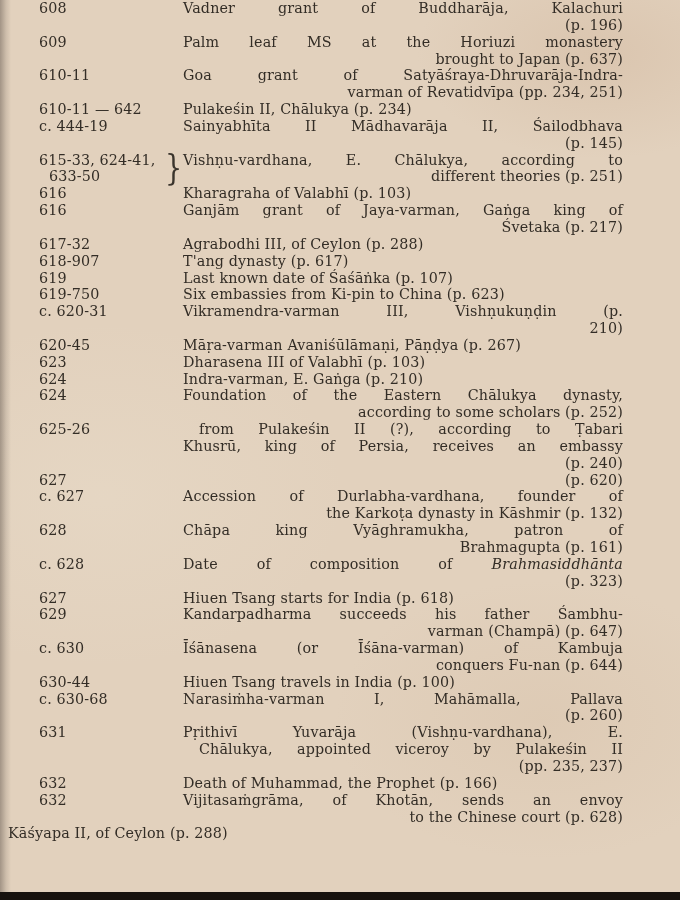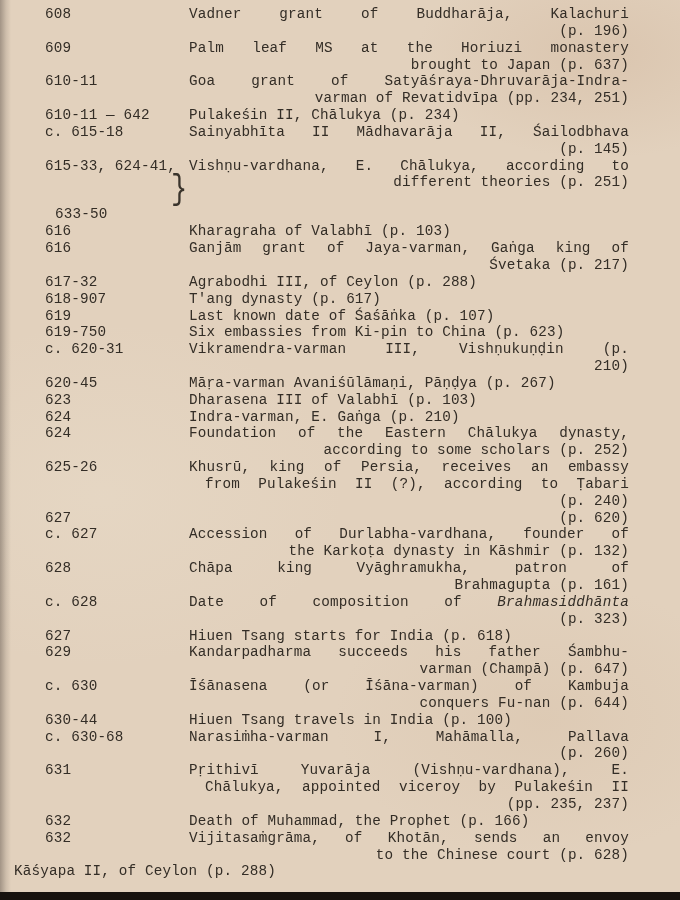--- a/index.html
+++ b/index.html
@@ -19,30 +19,29 @@
   .edge-shadow {
     position: absolute; left: 0; top: 0; bottom: 0; width: 11px;
     background: linear-gradient(to right, rgba(110,98,88,0.55), rgba(110,98,88,0.18) 55%, rgba(110,98,88,0));
     z-index: 2;
   }
   .bottom-bar {
     position: absolute; left: 0; right: 0; bottom: 0; height: 8px;
     background: #17120e; z-index: 3;
   }
   .content {
-    position: absolute; left: 14px; top: 0; right: 0;
-    padding-top: 6px;
+    position: absolute; left: 8px; top: 0; right: 0;
+    padding-top: 0;
     font-size: 14.3px;
     line-height: 16.85px;
     letter-spacing: 0.15px;
-    font-family: Liberation Mono, monospace;
   }
   .row { position: relative; display: flex; }
   .datecol { flex: none; width: 175px; padding-left: 31px; box-sizing: border-box; }
-  .date2 { padding-left: 10px; margin-top: 32px; }
+  .date2 { padding-left: 10px; }
   .desc { flex: none; width: 440px; }
   .line { text-align: left; }
   .line.fill { text-align: justify; text-align-last: justify; }
   .line.cont { padding-left: 16px; box-sizing: border-box; text-align: right; }
   .brace {
     position: absolute; left: 157px; top: 0; height: 100%;
     display: flex; align-items: center;
     font-size: 27px; font-weight: 400;
     transform: scaleY(1.32);
     transform-origin: center;
@@ -99,21 +98,21 @@
 
     </div>
 
     <div class="desc">
           <div class="line">Pulakeśin II, Chālukya (p. 234)</div>
         </div>
   </div>
 
   <div class="row">
     <div class="datecol">
-      <div class="date1">c. 615-18</div>
+      <div class="date1">c. 444-19</div>
 
     </div>
 
     <div class="desc">
           <div class="line fill">Sainyabhīta II Mādhavarāja II, Śailodbhava</div>
           <div class="line cont">(p. 145)</div>
         </div>
   </div>
 
   <div class="row">
@@ -252,22 +251,22 @@
         </div>
   </div>
 
   <div class="row">
     <div class="datecol">
       <div class="date1">625-26</div>
 
     </div>
 
     <div class="desc">
+          <div class="line fill cont">from Pulakeśin II (?), according to Ṭabari</div>
           <div class="line fill">Khusrū, king of Persia, receives an embassy</div>
-          <div class="line fill cont">from Pulakeśin II (?), according to Ṭabari</div>
           <div class="line cont">(p. 240)</div>
         </div>
   </div>
 
   <div class="row">
     <div class="datecol">
       <div class="date1">627</div>
 
     </div>
 

